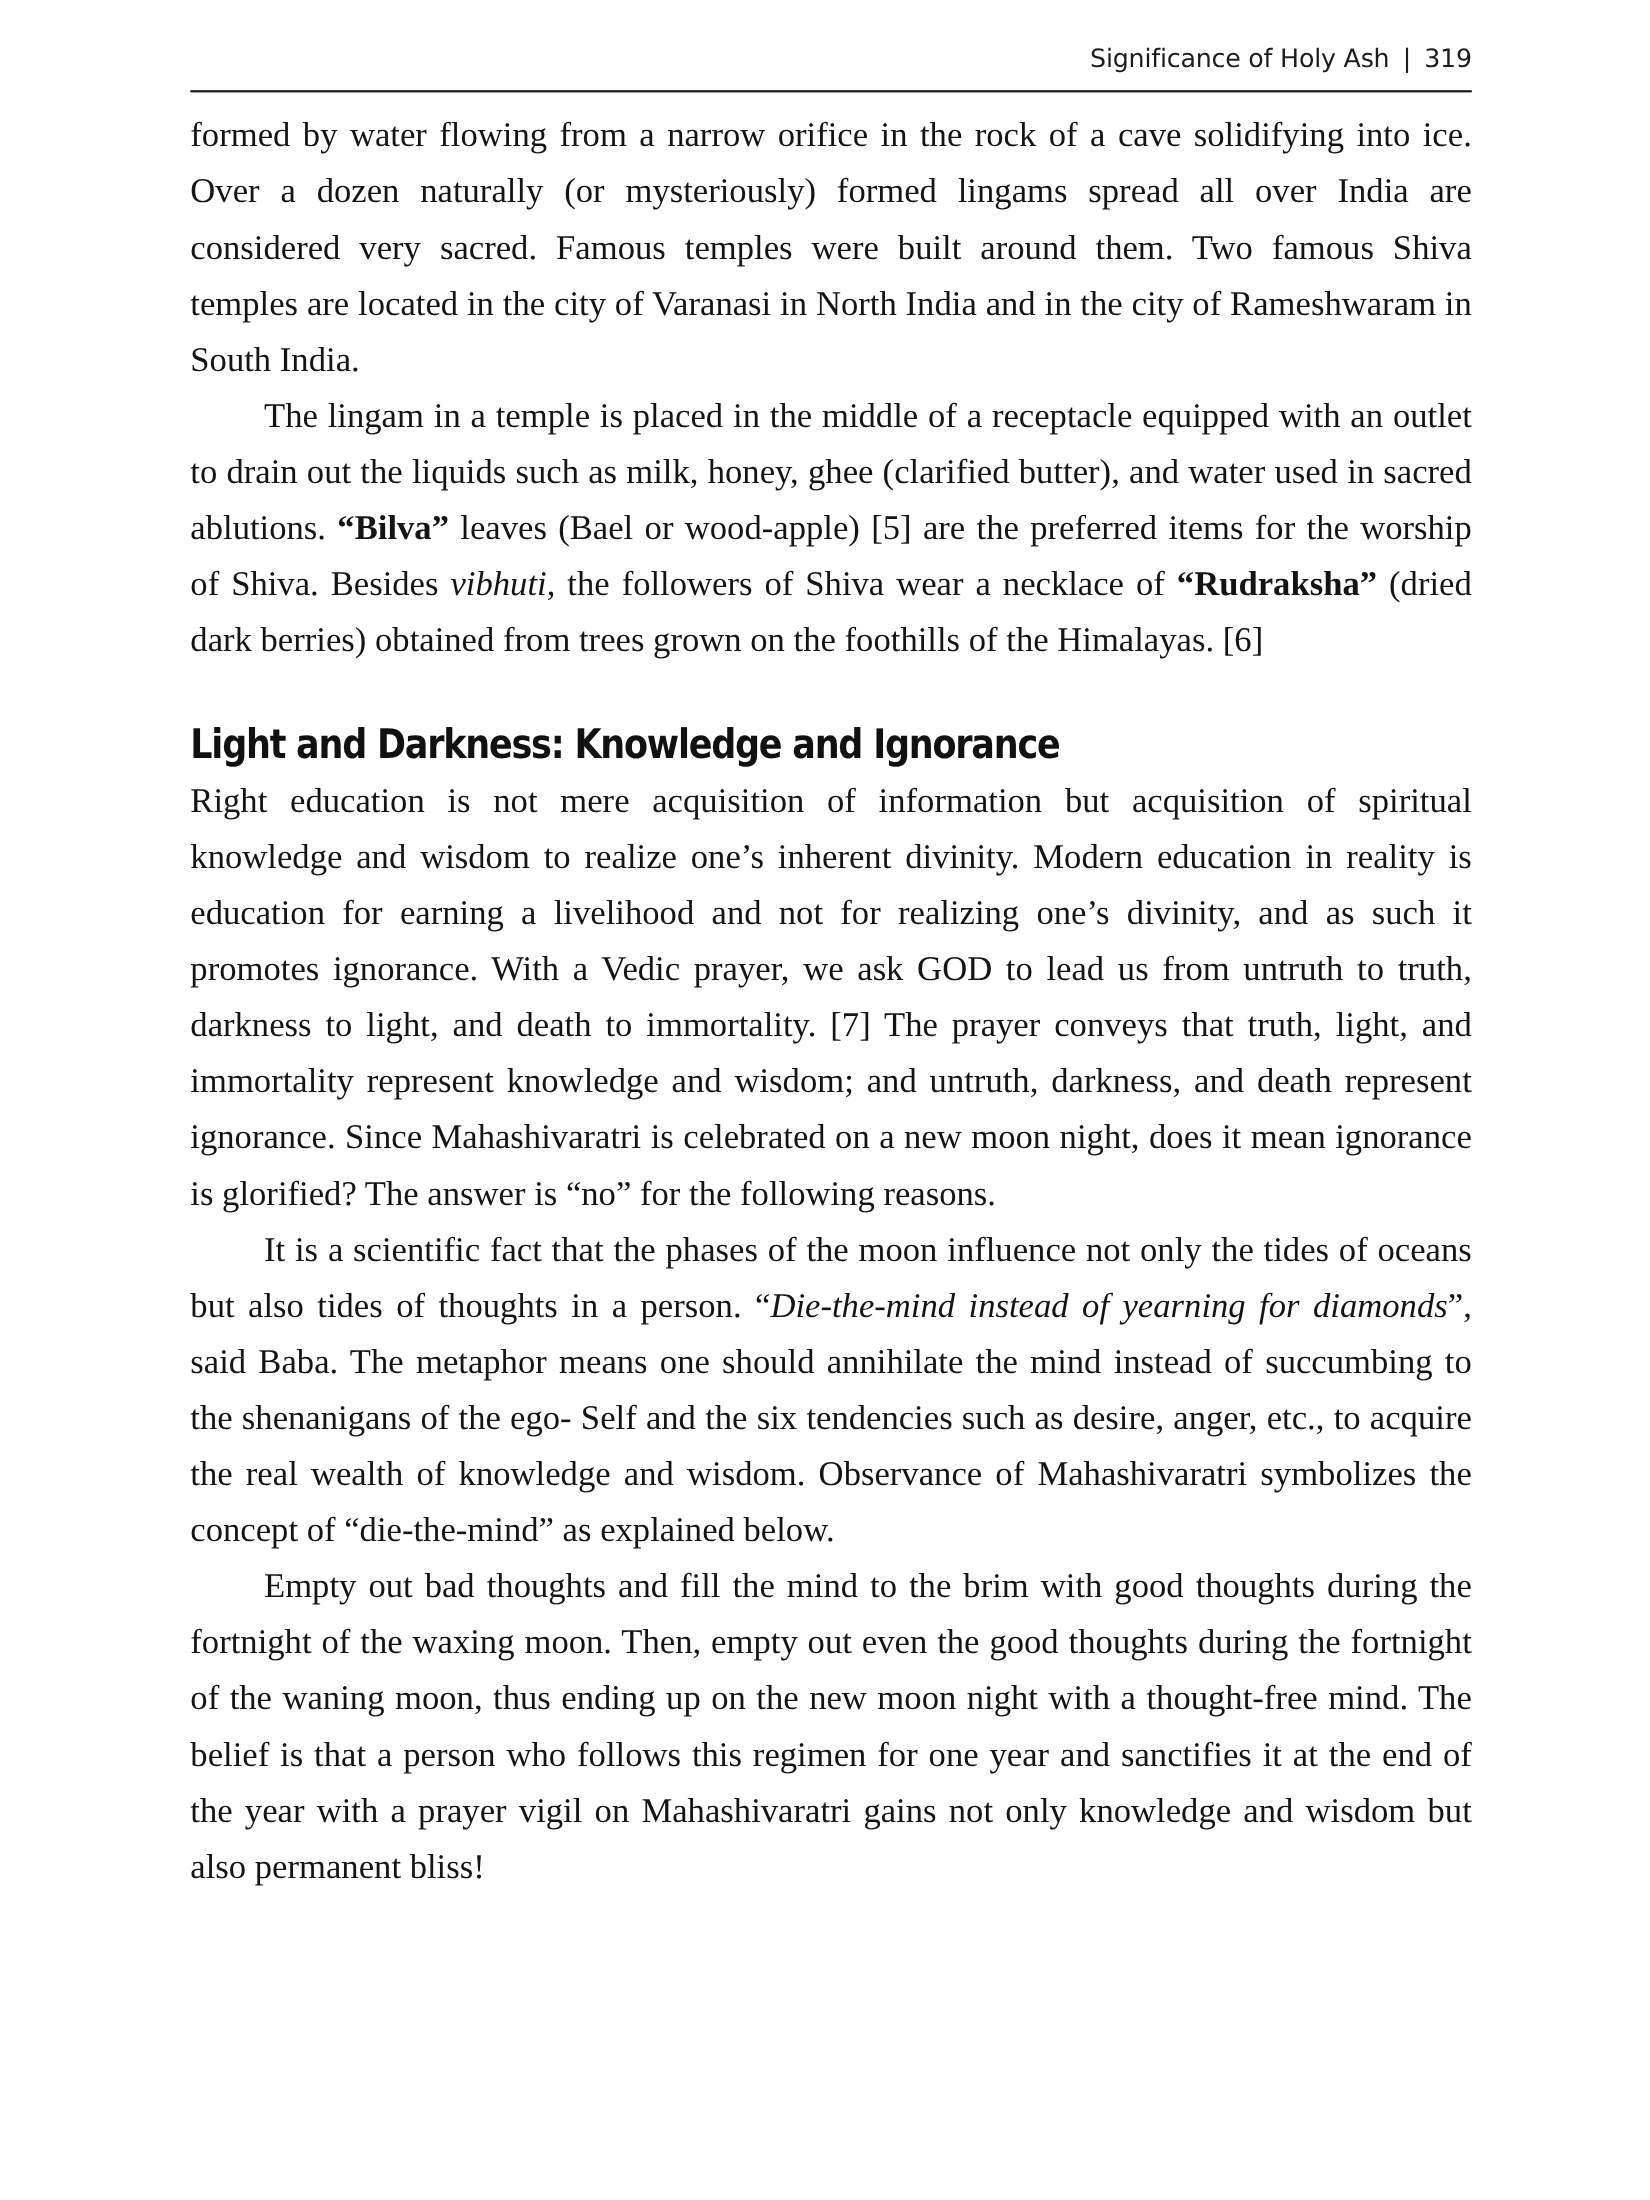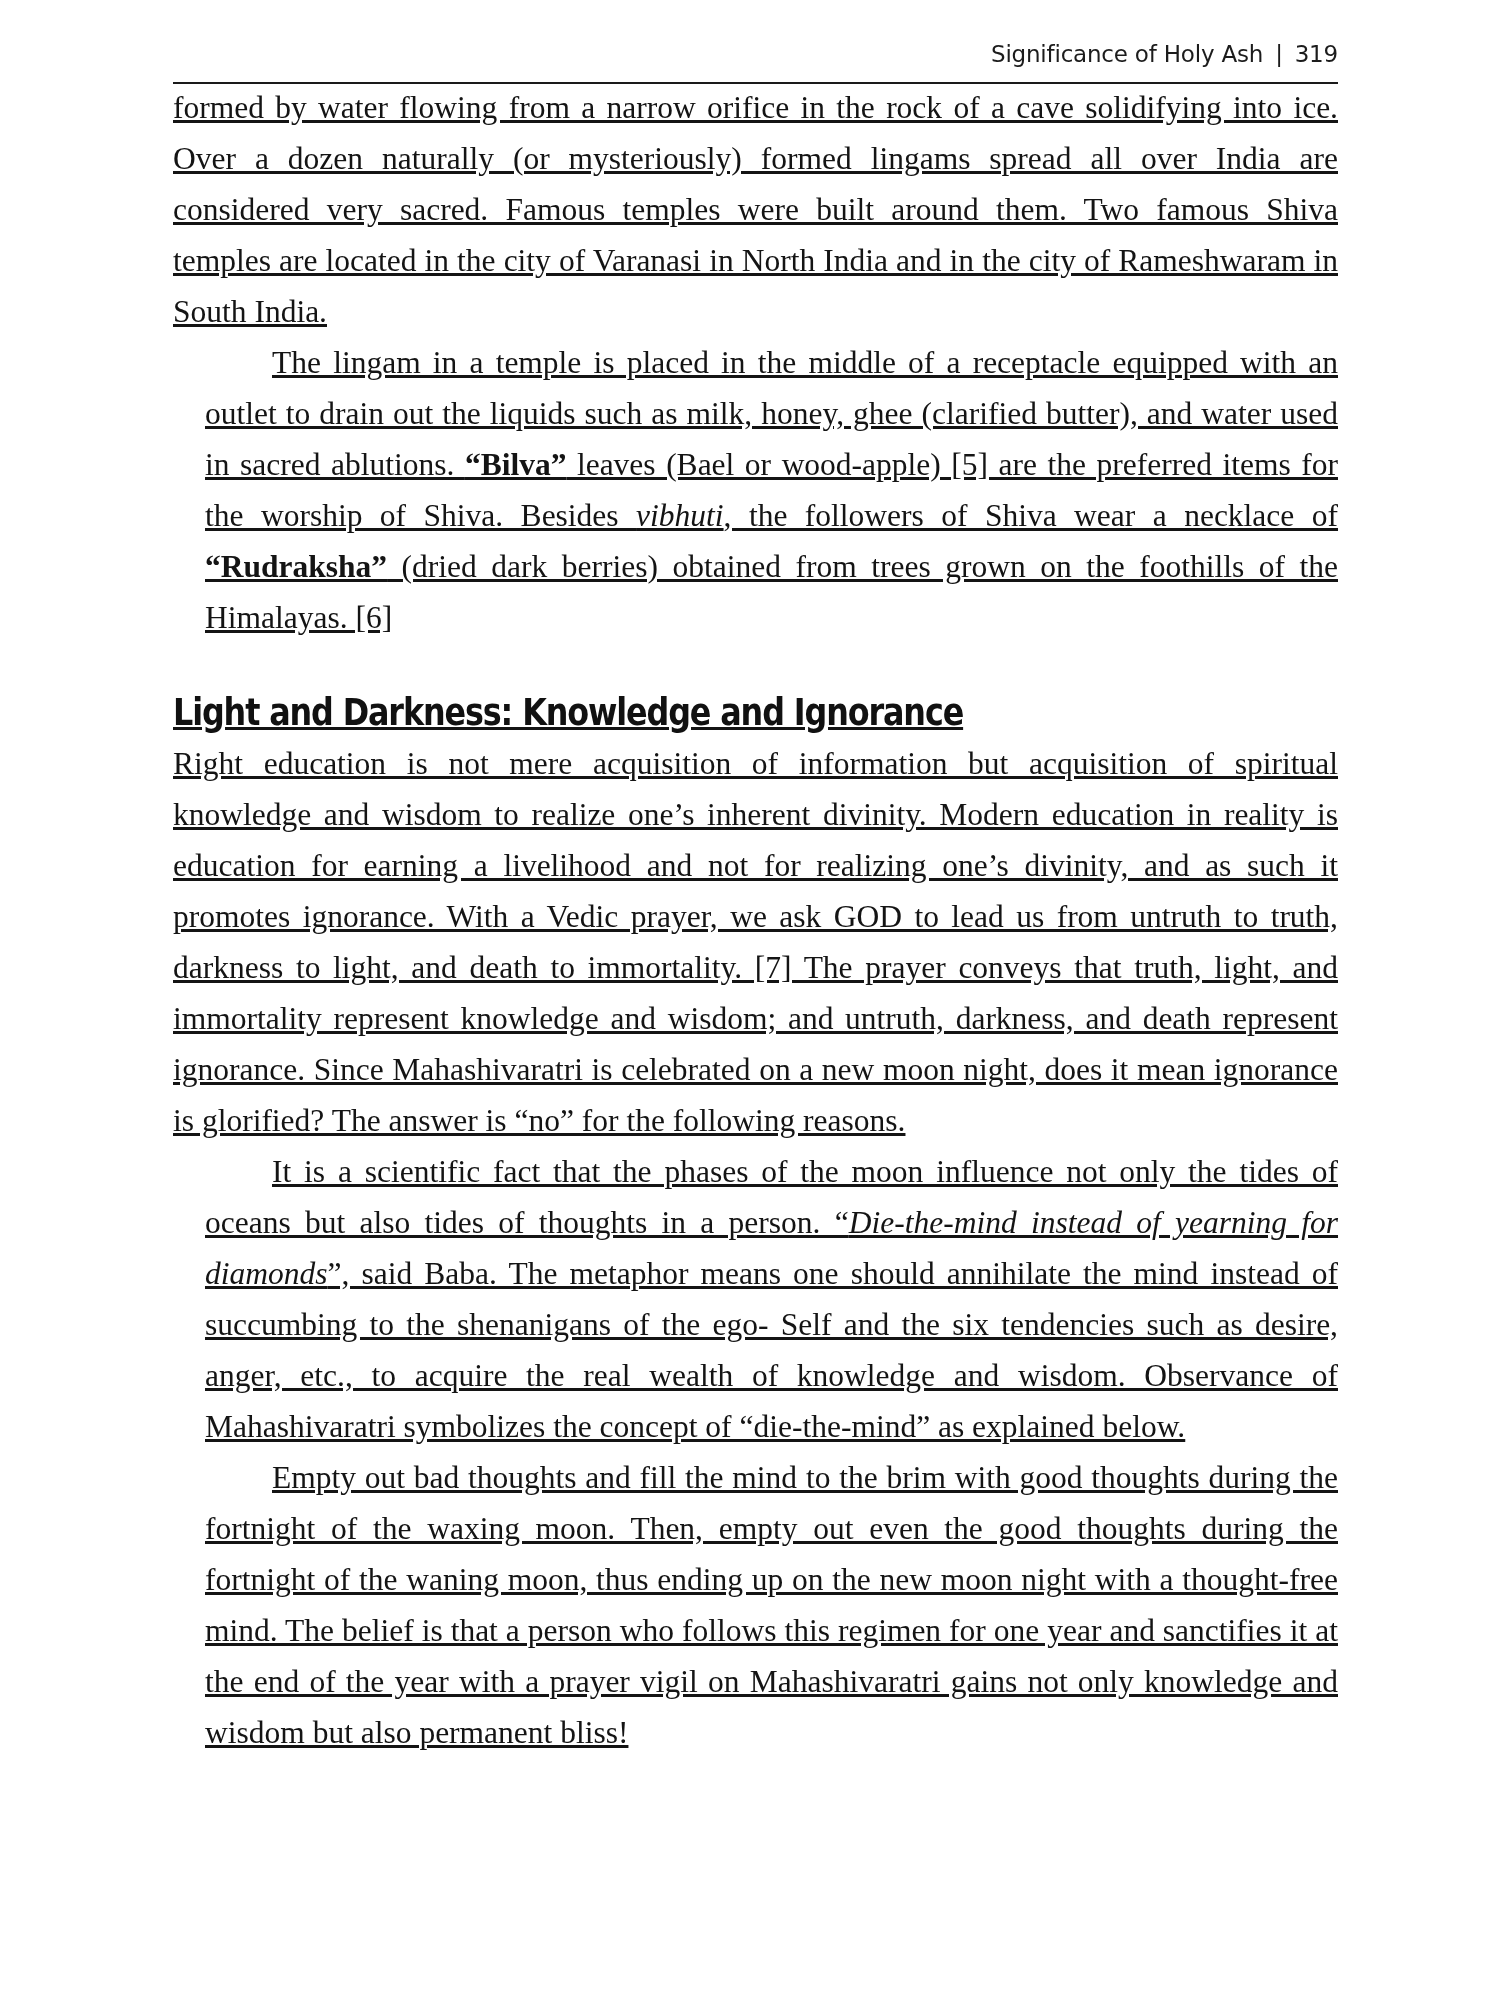--- a/index.html
+++ b/index.html
@@ -39,36 +39,34 @@
     left: 173px;
     width: 1165px;
     top: 82px;
     height: 2px;
     background: #1a1a1a;
   }
   .text-block {
     position: absolute;
     left: 173px;
     width: 1165px;
-    top: 82px;
+    top: 97px;
     font-family: "Liberation Serif", "DejaVu Serif", serif;
     font-size: 31.5px;
     line-height: 51px;
     color: #141414;
     text-align: justify;
     text-align-last: left;
     hyphens: none;
-    text-decoration: underline;
   }
   .text-block p {
     margin: 0;
   }
   .text-block p.indent {
     text-indent: 67px;
-    margin-left: 32px;
   }
   .section-heading {
     margin: 44px 0 0 0;
     font-family: "DejaVu Sans", sans-serif;
     font-weight: bold;
     font-size: 37px;
     line-height: 51px;
     letter-spacing: -1.3px;
     transform: scaleX(0.86);
     transform-origin: left center;

